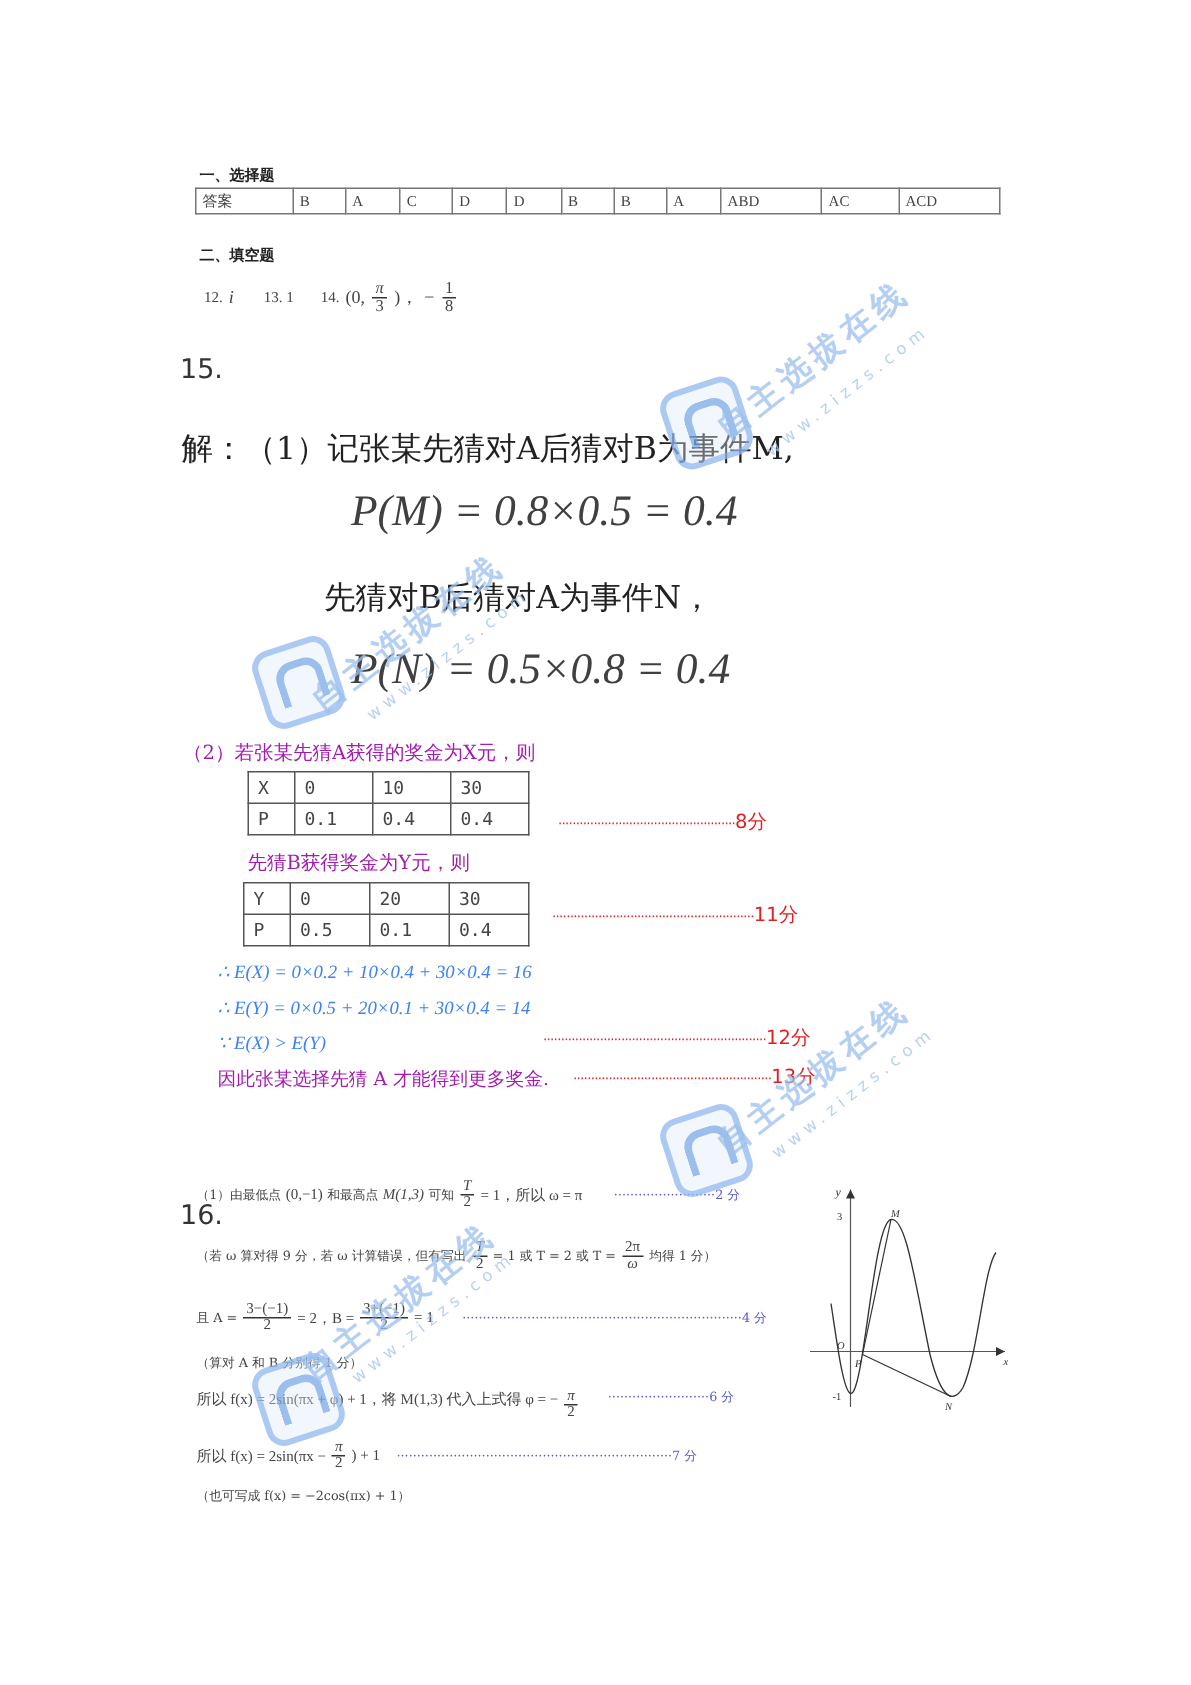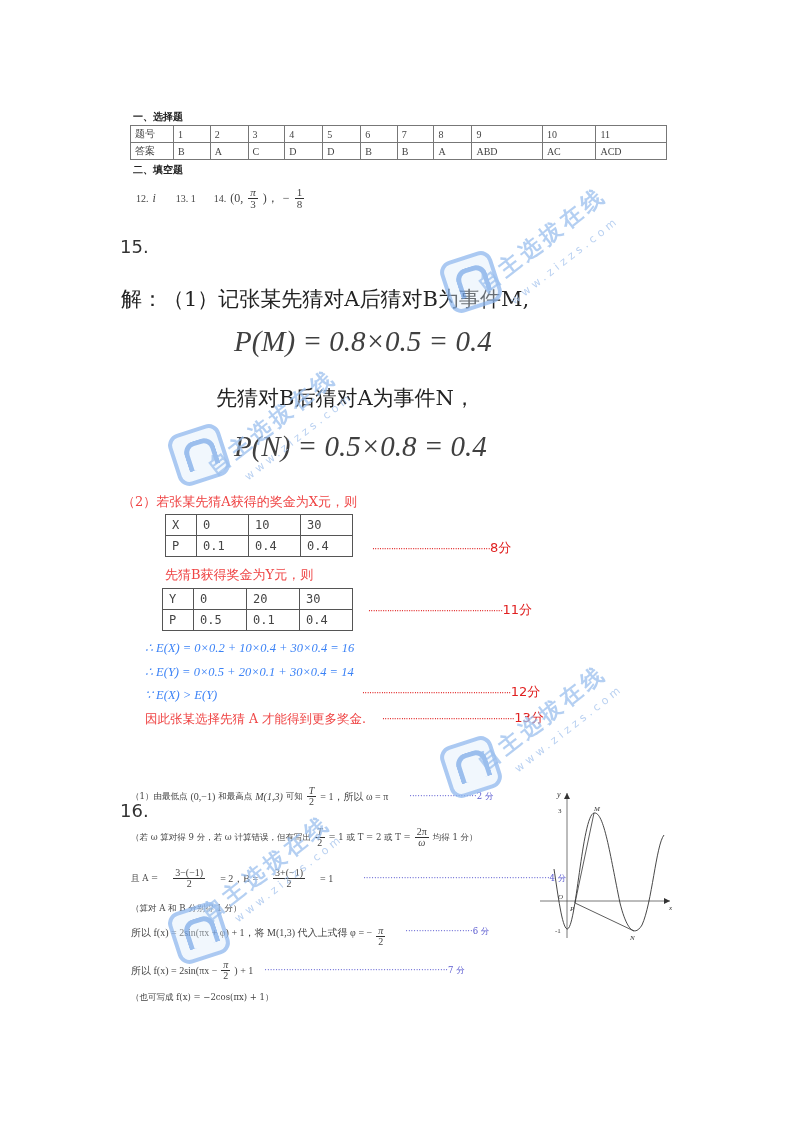--- a/index.html
+++ b/index.html
@@ -19,21 +19,21 @@
   .choice-table td { border:1px solid #777; height:16px; padding:0 4px; }
 
   
   .fill { font-size:10px; color:#444; font-family:"Liberation Serif", serif; }
 
   .qnum { font-family:"DejaVu Sans", sans-serif; font-size:18px; color:#333; }
 
   .big-cn { font-family:"DejaVu Serif", serif; font-size:21px; color:#222; letter-spacing:0px; }
   .big-math { font-family:"Liberation Serif", serif; font-size:29px; color:#404040; }
 
-  .mid-cn { font-family:"DejaVu Serif", serif; font-size:13px; color:#ef4444; }
+  .mid-cn { font-family:"DejaVu Serif", serif; font-size:13px; color:#a21caf; }
   .dist-table { border-collapse:collapse; font-family:"DejaVu Sans Mono", monospace; font-size:12px; color:#444; }
   .dist-table td { border:1px solid #555; height:20px; padding:0 6px; }
 
   .mark-red { font-family:"DejaVu Sans", sans-serif; color:#e02020; font-size:13px; white-space:nowrap; }
   .mark-red .dots { letter-spacing:-0.5px; font-size:9px; }
 
   .math-line { font-family:"Liberation Serif", serif; font-size:12.5px; color:#3b82f6; }
 
   .q16 { font-family:"DejaVu Serif", serif; font-size:8.5px; color:#444; white-space:nowrap; }
   .q16 .m { font-family:"Liberation Serif", serif; font-size:10px; }
@@ -48,34 +48,20 @@
              font-size:22px; transform:rotate(-38deg); transform-origin:left bottom; opacity:0.75; white-space:nowrap; letter-spacing:4px; }
   .wm-url { position:absolute; color:#a9c6ee; font-family:"DejaVu Sans", sans-serif; font-size:11px;
              transform:rotate(-38deg); transform-origin:left bottom; opacity:0.8; white-space:nowrap; letter-spacing:4px; }
 </style>
 </head>
 <body>
 
 <div class="abs sec-head" style="left:133px;top:110px;">一、选择题</div>
 <table class="abs choice-table" style="left:130px;top:125px;width:537px;">
   <tbody>
-      <tr>
-    <td style="width:34px;">题号</td>
-    <td>1</td>
-    <td>2</td>
-    <td>3</td>
-    <td>4</td>
-    <td>5</td>
-    <td>6</td>
-    <td>7</td>
-    <td>8</td>
-    <td>9</td>
-    <td>10</td>
-    <td>11</td>
-  </tr>
   <tr>
     <td>答案</td>
     <td>B</td>
     <td>A</td>
     <td>C</td>
     <td>D</td>
     <td>D</td>
     <td>B</td>
     <td>B</td>
     <td>A</td>
@@ -183,21 +169,21 @@
       <span class="den">2</span>
     </span>
   <span>= 1 或 T = 2 或 T =</span>
   <span class="frac m">
       <span class="num">2π</span>
       <span class="den it">ω</span>
     </span>
   <span>均得 1 分）</span>
 </div>
 
-<div class="abs q16" style="left:131px;top:868px;display:flex;align-items:center;gap:14px;">
+<div class="abs q16" style="left:131px;top:868px;display:flex;align-items:center;gap:3px;">
   <span>且 A =</span>
   <span class="frac m">
       <span class="num">3−(−1)</span>
       <span class="den">2</span>
     </span>
   <span class="m">= 2，B =</span>
   <span class="frac m">
       <span class="num">3+(−1)</span>
       <span class="den">2</span>
     </span>

